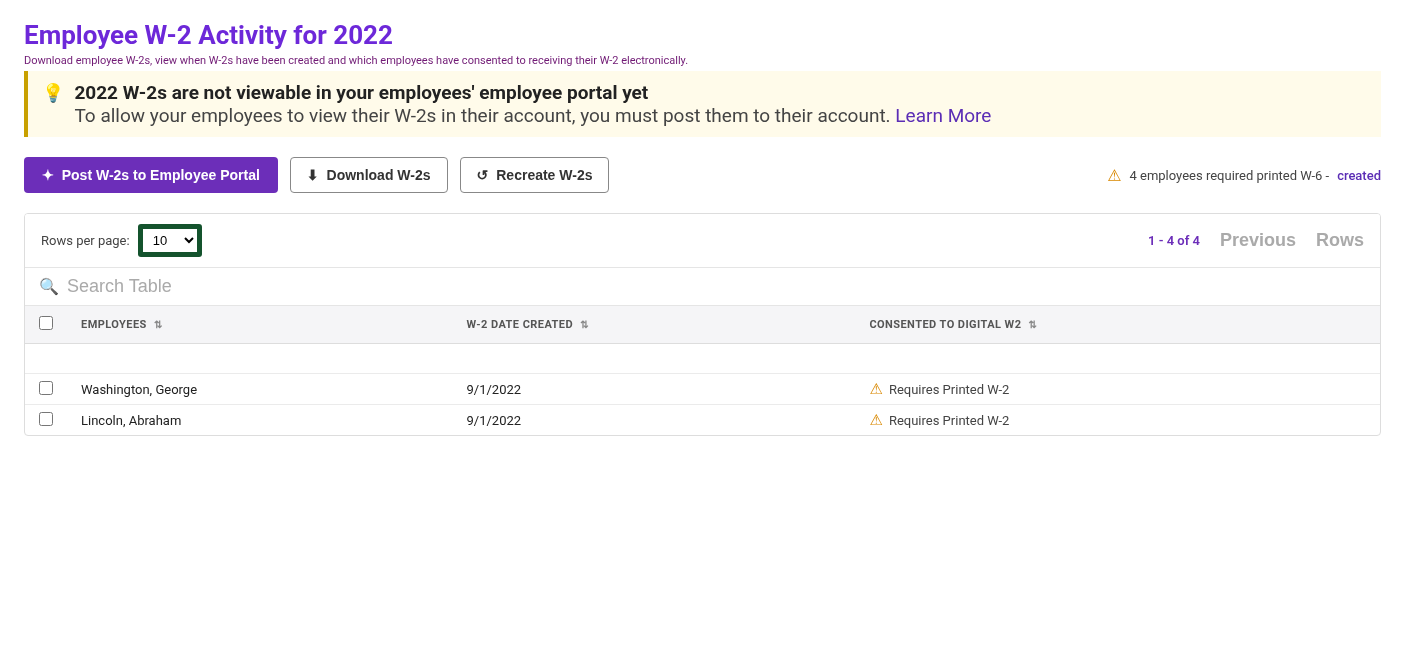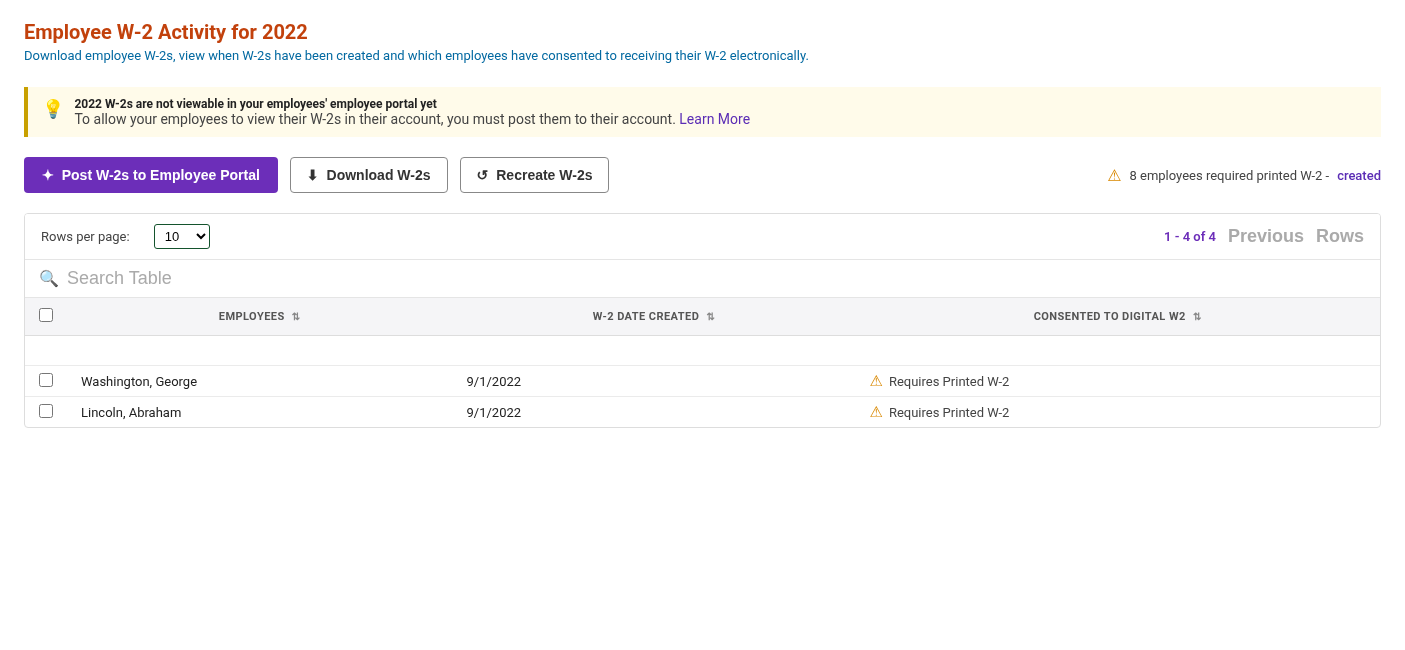--- a/index.html
+++ b/index.html
@@ -5,30 +5,30 @@
     * { box-sizing: border-box; margin: 0; padding: 0; }
     body {
       font-family: -apple-system, BlinkMacSystemFont, 'Segoe UI', Roboto, sans-serif;
       font-size: 14px;
       color: #222;
       background: #fff;
       padding: 20px 24px;
     }
 
     .page-title {
-      font-size: 20px;
+      font-size: 26px;
       font-weight: 700;
-      color: #c2410c;
+      color: #6d28d9;
       margin-bottom: 4px;
     }
 
     .page-subtitle {
-      font-size: 13px;
-      color: #0369a1;
-      margin-bottom: 24px;
+      font-size: 11px;
+      color: #701a75;
+      margin-bottom: 4px;
     }
 
     .alert-banner {
       display: flex;
       align-items: flex-start;
       border-left: 4px solid #c8a000;
       background: #fffbea;
       padding: 10px 14px;
       margin-bottom: 20px;
       gap: 10px;
@@ -36,26 +36,26 @@
 
     .alert-icon {
       font-size: 18px;
       color: #c8a000;
       margin-top: 1px;
       flex-shrink: 0;
     }
 
     .alert-text-block .alert-title {
       font-weight: 700;
-      font-size: 12px;
+      font-size: 19px;
       color: #222;
     }
 
     .alert-text-block .alert-desc {
-      font-size: 14px;
+      font-size: 19px;
       color: #444;
     }
 
     .alert-text-block .alert-desc a {
       color: #5b2db5;
       text-decoration: none;
     }
 
     .toolbar {
       display: flex;
@@ -124,38 +124,38 @@
       align-items: center;
       justify-content: space-between;
       padding: 10px 16px;
       background: #fff;
       border-bottom: 1px solid #e5e5e5;
     }
 
     .rows-per-page {
       display: flex;
       align-items: center;
-      gap: 24px;
+      gap: 8px;
       font-size: 13px;
       color: #444;
     }
 
     .rows-select {
-      border: 1px solid #14532d;
+      border: 5px solid #14532d;
       border-radius: 3px;
       padding: 3px 6px;
       font-size: 13px;
       cursor: pointer;
       background: #fff;
     }
 
     .pagination {
       display: flex;
       align-items: center;
-      gap: 12px;
+      gap: 20px;
       font-size: 13px;
     }
 
     .pagination-info {
       color: #6c2eb9;
       font-weight: 600;
     }
 
     .pagination-btn {
       color: #6c2eb9;
@@ -196,21 +196,21 @@
     table {
       width: 100%;
       border-collapse: collapse;
     }
 
     thead tr {
       background: #f5f5f7;
     }
 
     th {
-      text-align: center;
+      text-align: left;
       padding: 10px 14px;
       font-size: 11px;
       font-weight: 700;
       color: #555;
       text-transform: uppercase;
       letter-spacing: 0.04em;
       border-bottom: 1px solid #ddd;
       user-select: none;
     }
 
@@ -284,21 +284,21 @@
   <button class="btn-outline">
     <span>⬇</span>
     <span>Download W-2s</span>
   </button>
   <button class="btn-outline">
     <span>↺</span>
     <span>Recreate W-2s</span>
   </button>
   <div class="filter-warning">
     <span class="warn-icon">⚠</span>
-    <span>8 employees required printed W-2 -</span>
+    <span>4 employees required printed W-6 -</span>
     <a href="#">created</a>
   </div>
 </div>
 
 <div class="table-section">
 
   <div class="table-controls">
     <div class="rows-per-page">
       <span>Rows per page:</span>
       <select class="rows-select">

